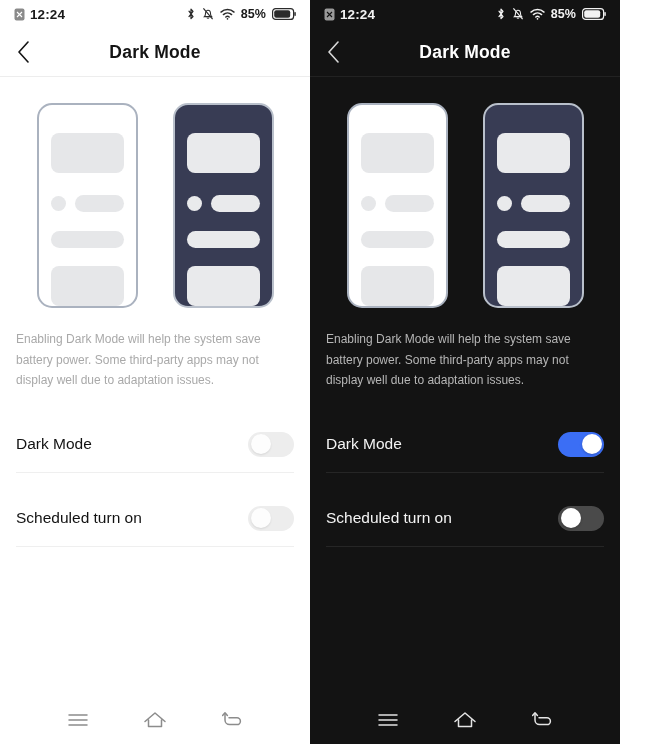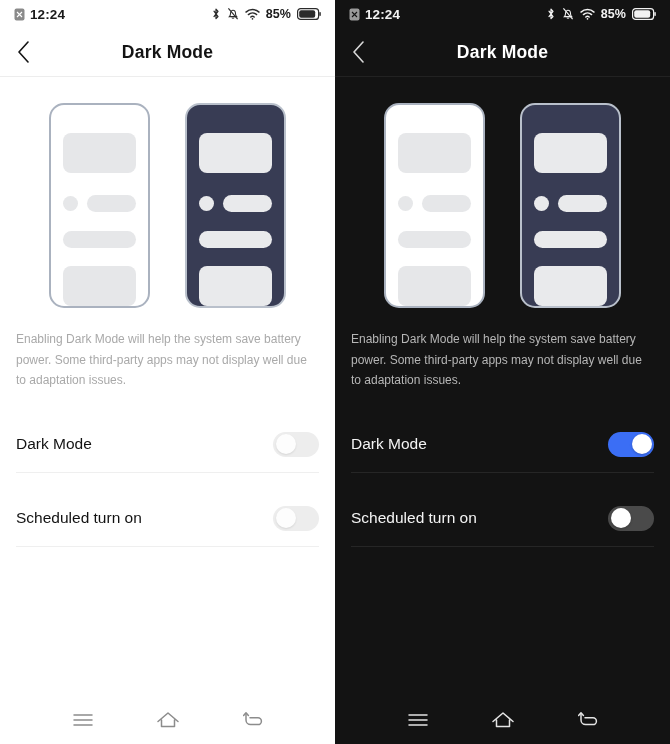--- a/index.html
+++ b/index.html
@@ -2,21 +2,21 @@
 <html><head>
 <meta charset="utf-8">
 <style>
   * { margin:0; padding:0; box-sizing:border-box; }
   html, body {
     width:670px; height:744px;
     font-family:"Liberation Sans", sans-serif;
     background:#ffffff;
     overflow:hidden;
   }
-  .stage { width:670px; height:744px; display:flex; }
+  .stage { width:620px; height:744px; display:flex; }
 
   .panel { width:335px; height:744px; position:relative; display:flex; flex-direction:column; }
   .panel.light { background:#ffffff; }
   .panel.dark  { background:#131313; }
 
   
   .statusbar {
     height:28px; flex:0 0 28px;
     display:flex; align-items:center;
     padding:0 14px 0 14px;

